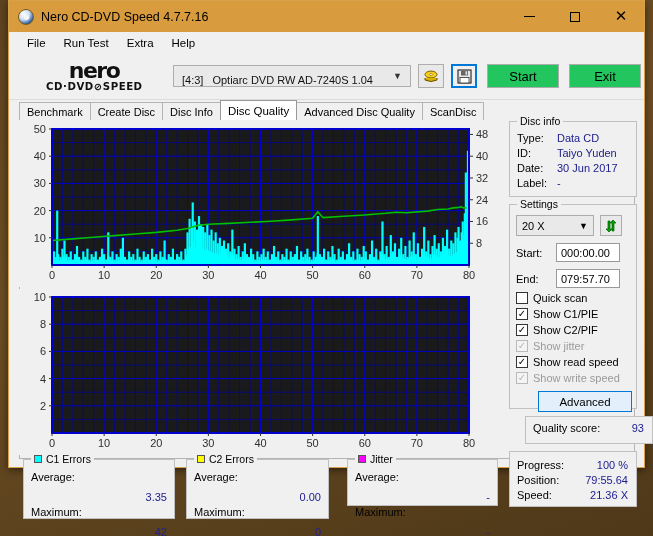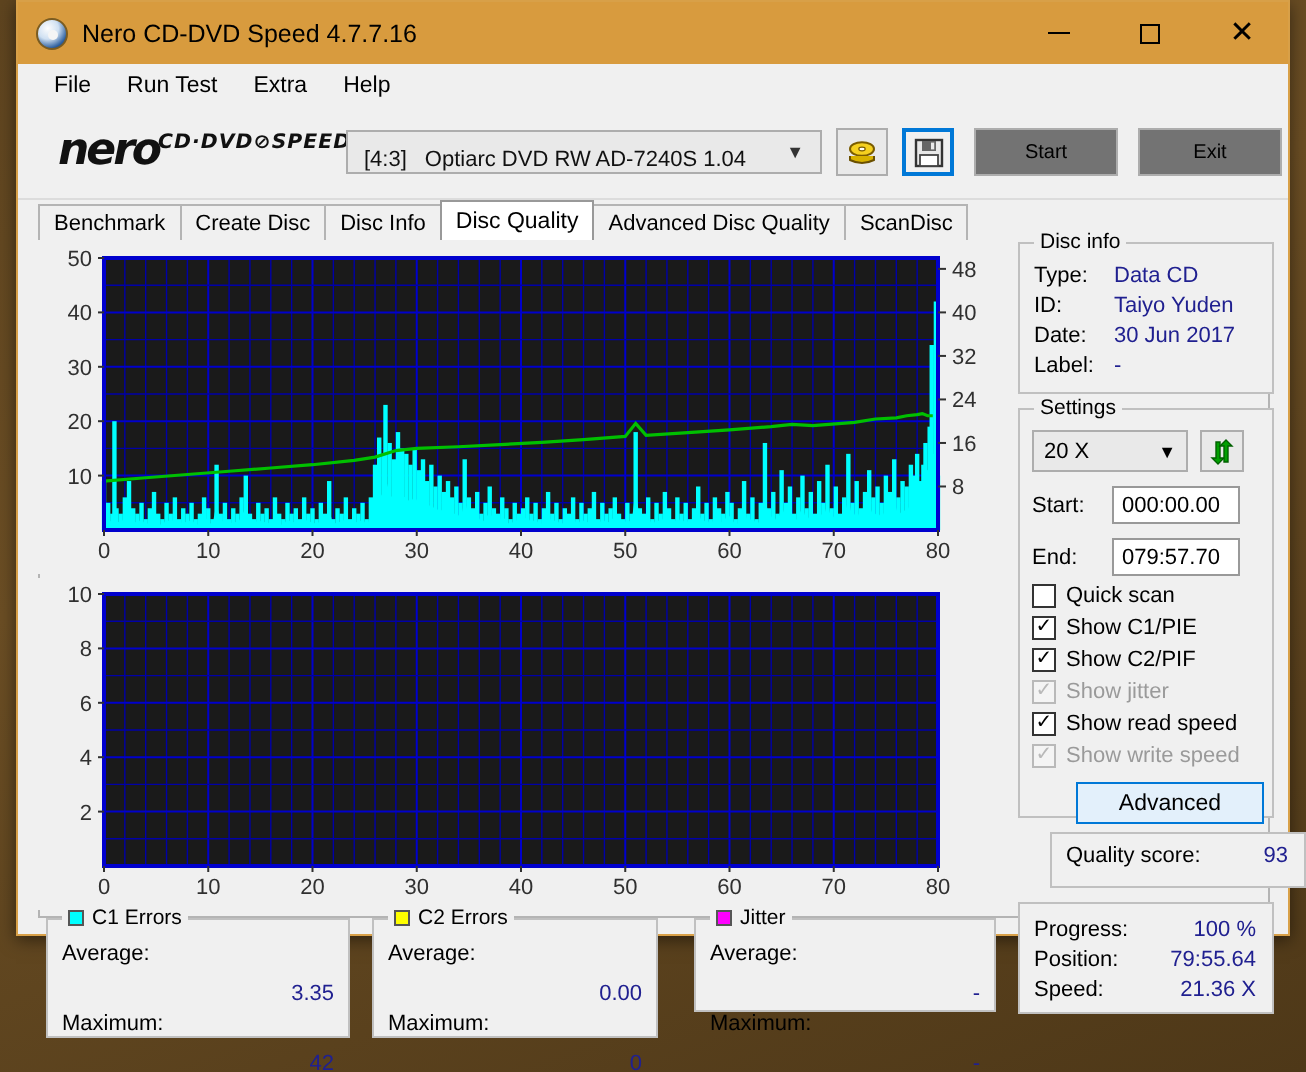--- a/index.html
+++ b/index.html
@@ -46,21 +46,21 @@
   .glyph-max{display:block;width:10px;height:10px;border:1px solid #000;box-sizing:border-box;}
   .glyph-close{font-size:15px;line-height:15px;font-family:"DejaVu Sans",sans-serif;}
   
   .menubar{height:21px;background:#f0f0f0;display:flex;align-items:center;padding-left:9px;gap:0;}
   .menuitem{padding:2px 9px;font-size:11.5px;color:#000;}
   
   .toolbar{
     height:46px;background:#f0f0f0;display:flex;align-items:center;
     border-bottom:1px solid #dcdcdc;position:relative;
   }
-  .logo{margin-left:20px;width:130px;display:flex;flex-direction:row;font-style:italic;}
+  .logo{margin-left:20px;width:130px;display:flex;flex-direction:column;align-items:center;}
   .logo-nero{
     font-family:"DejaVu Sans",sans-serif;font-weight:bold;font-size:22px;line-height:20px;
     letter-spacing:-1.5px;color:#111;
   }
   .logo-sub{
     font-family:"DejaVu Sans",sans-serif;font-weight:bold;font-size:10px;line-height:11px;
     letter-spacing:0.5px;color:#111;transform:scaleX(1.02);
   }
   .drive-select{
     margin-left:14px;width:238px;height:22px;background:#e9e9e9;border:1px solid #adadad;
@@ -68,22 +68,22 @@
   }
   .drive-select .bracket{margin-left:8px;color:#111;}
   .drive-select .dname{margin-left:9px;color:#111;}
   .drive-select .chev{position:absolute;right:8px;top:5px;color:#333;font-size:9px;}
   .tb-iconbtn{
     width:26px;height:24px;margin-left:7px;border:1px solid #adadad;background:#e9e9e9;
     display:flex;align-items:center;justify-content:center;box-sizing:border-box;
   }
   .tb-iconbtn.focus{border:2px solid #0078d7;background:#f0f0f0;}
   .act-btn{
-    height:24px;width:72px;margin-left:10px;border:1px solid #adadad;background:#737373;
-    display:flex;align-items:center;justify-content:center;font-size:10px;box-sizing:border-box;
+    height:24px;width:72px;margin-left:10px;border:1px solid #adadad;background:#22c55e;
+    display:flex;align-items:center;justify-content:center;font-size:13px;box-sizing:border-box;
   }
   
   .tabstrip{
     height:20px;background:#f0f0f0;display:flex;align-items:flex-end;
     padding-left:10px;position:relative;
   }
   .tab{
     height:18px;padding:0 7px;display:flex;align-items:center;font-size:11px;
     border:1px solid #b4b4b4;border-bottom:none;background:#f0f0f0;
     margin-right:-1px;box-sizing:border-box;color:#000;

